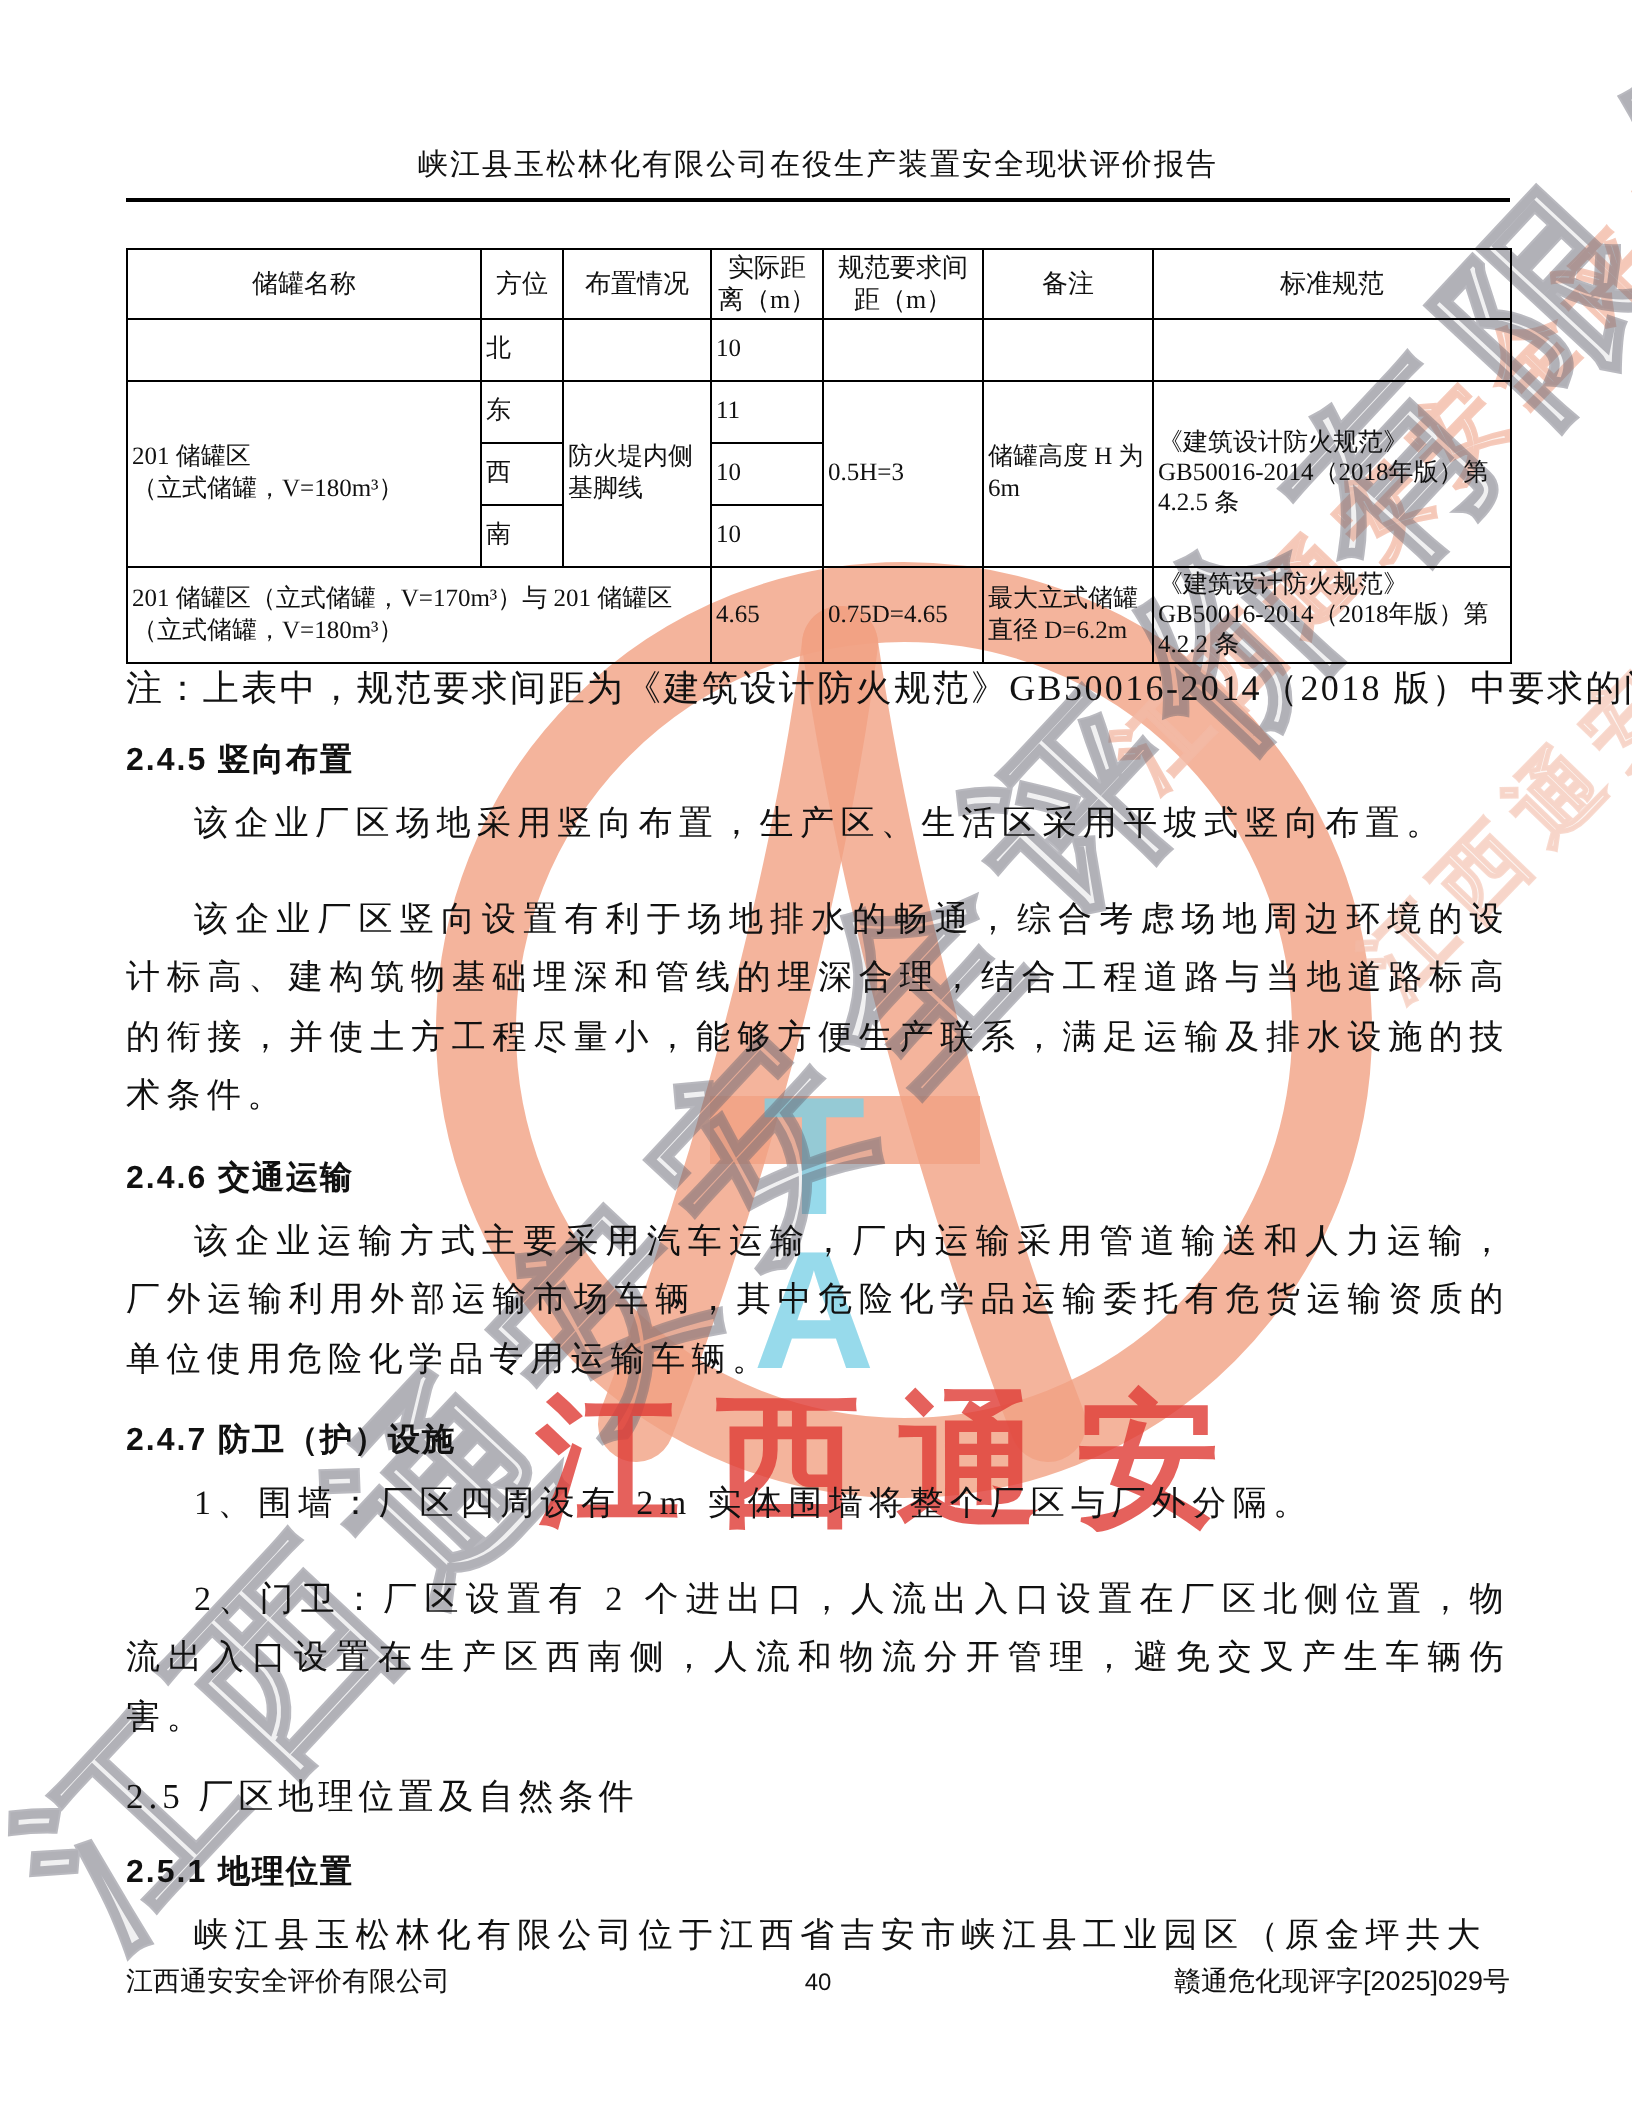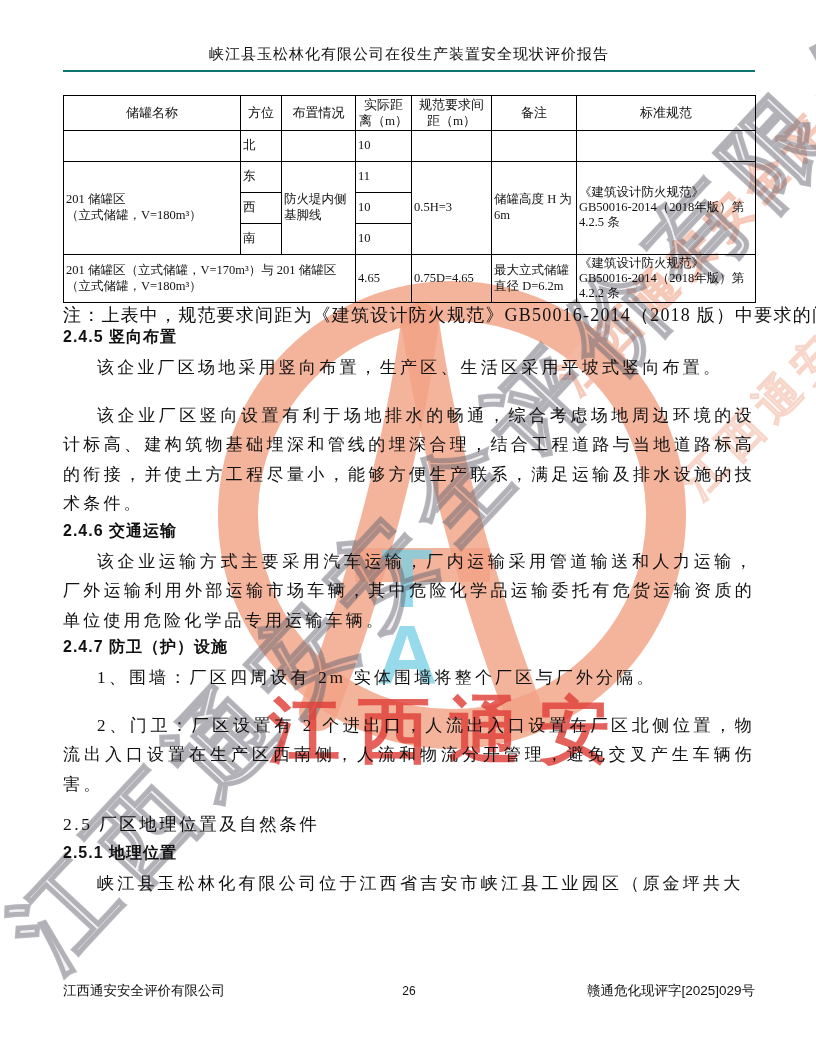--- a/index.html
+++ b/index.html
@@ -32,42 +32,42 @@
   .wm-diag.gray1 {
     left:-18px; top:905px; font-size:100px; letter-spacing:16px; transform:rotate(-47deg);
     color:rgba(105,105,115,0.10); -webkit-text-stroke:2px rgba(100,100,112,0.45);
   }
 
   
   .content { position:relative; z-index:2; padding:44px 61px 0 63px; }
   .doc-header {
     text-align:center; font-family:"Liberation Sans","DejaVu Sans",sans-serif;
     font-size:15px; letter-spacing:1px; line-height:20px;
-    padding-bottom:6px; border-bottom:2px solid #0f766e; margin-bottom:23px;
+    padding-bottom:6px; border-bottom:2px solid #000000; margin-bottom:23px;margin-top:29px;
   }
 
   table.spacing {
     width:692px; border-collapse:collapse; table-layout:fixed;
     font-size:12.5px; line-height:1.22; background:transparent;
   }
   table.spacing th, table.spacing td {
     border:1.5px solid #000; padding:1px 2px; font-weight:400; vertical-align:middle;
     overflow:hidden;
   }
   table.spacing th { font-size:13px; }
   .tr-head  { height:34px; }
   .tr-north { height:31px; }
   .tr-dir   { height:31px; }
   .tr-last  { height:48px; }
 
   .table-note { font-size:18px; letter-spacing:1.2px; line-height:19px; margin-top:3px; white-space:nowrap; }
 
   h3.sec {
     font-family:"Liberation Sans","DejaVu Sans",sans-serif;
-    font-size:16px; font-weight:700; letter-spacing:1px; line-height:22px; margin:1px 0 5px;
+    font-size:16px; font-weight:700; letter-spacing:1px; line-height:22px; margin:16px 0 5px;
   }
   h2.sec-big {
     font-family:"Liberation Serif","DejaVu Serif",serif;
     font-size:17.5px; font-weight:400; letter-spacing:2.5px; line-height:24px; margin:13px 0 6px;
   }
   .par {
     font-size:17px; letter-spacing:3.2px; line-height:29.5px;
     text-align:justify; text-indent:2em; margin:0;
   }
   .par + .par { margin-top:18px; }
@@ -181,17 +181,17 @@
 
     <h2 class="sec-big">2.5 厂区地理位置及自然条件</h2>
 
     <h3 class="sec">2.5.1 地理位置</h3>
     <p class="par">峡江县玉松林化有限公司位于江西省吉安市峡江县工业园区（原金坪共大</p>
 
   </div>
 
   <div class="doc-footer">
     <span class="f-left">江西通安安全评价有限公司</span>
-    <span class="f-mid">26</span>
+    <span class="f-mid">40</span>
     <span class="f-right">赣通危化现评字[2025]029号</span>
   </div>
 
 </div>
 
 </body></html>

